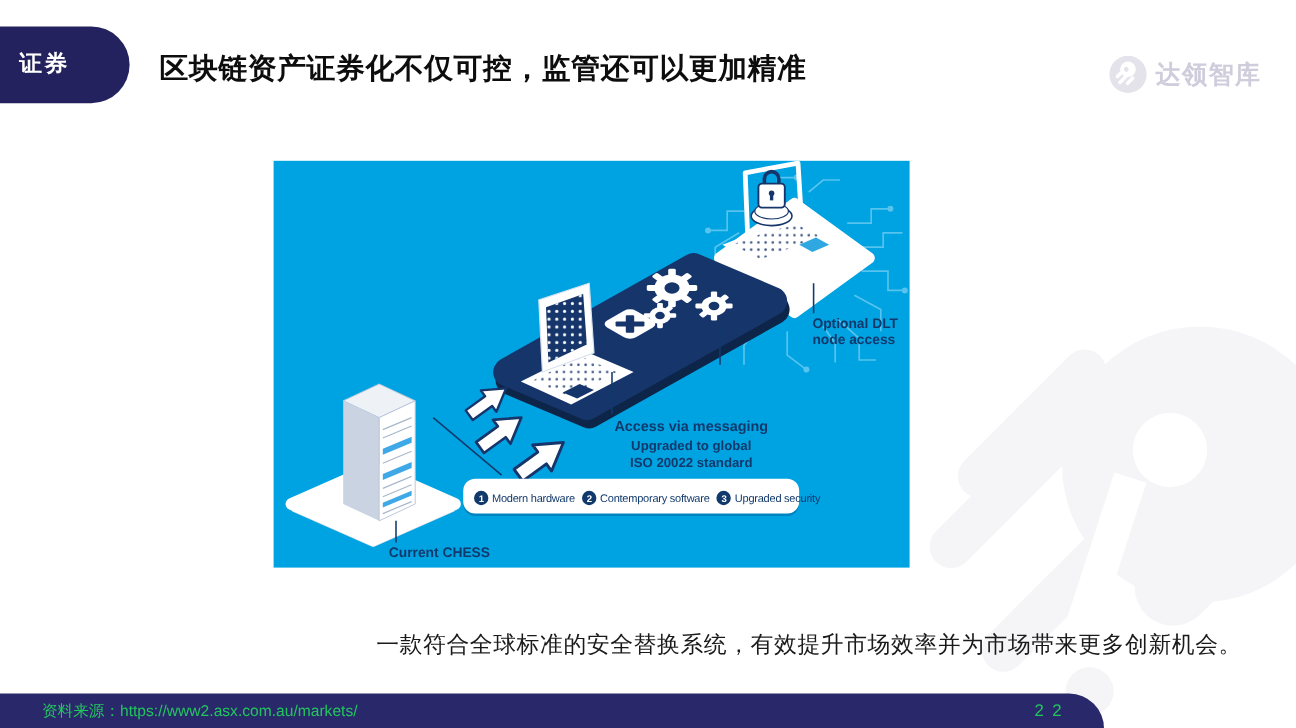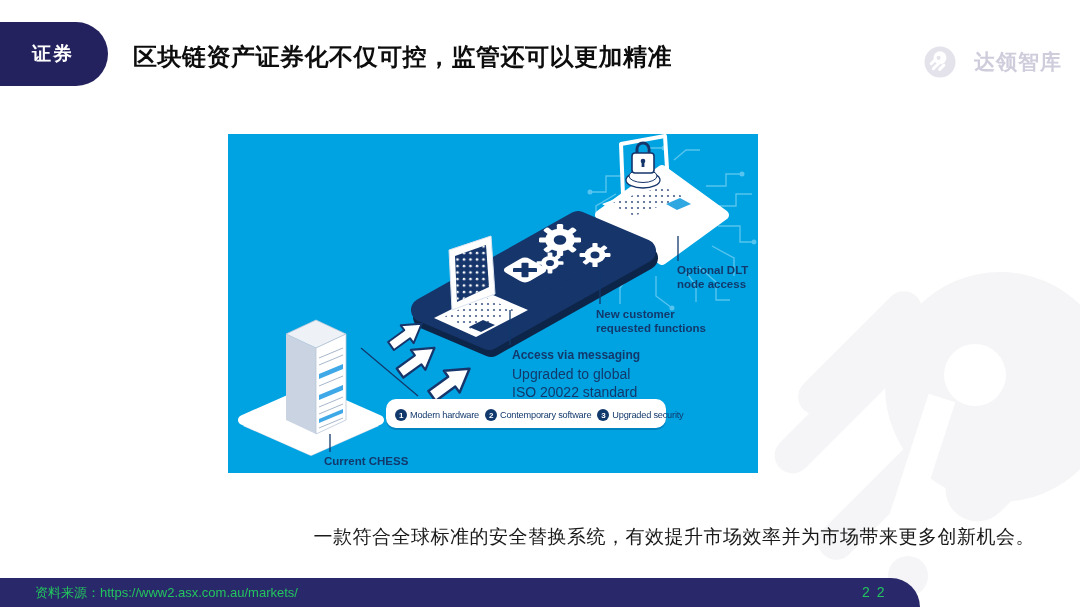--- a/index.html
+++ b/index.html
@@ -15,37 +15,37 @@
   .wm-slit{left:928px;top:398px;width:28px;height:158px;background:#ffffff !important;transform:rotate(18deg);transform-origin:top center;}
   .wm-s1{left:780px;top:335px;width:160px;height:36px;border-radius:18px;transform:rotate(-45deg);}
   .wm-s2{left:755px;top:390px;width:170px;height:36px;border-radius:18px;transform:rotate(-45deg);}
   .wm-s3{left:800px;top:480px;width:160px;height:36px;border-radius:18px;transform:rotate(-45deg);}
   .wm-s4{left:930px;top:420px;width:170px;height:64px;border-radius:32px;transform:rotate(-45deg);}
   .wm-dot{left:888px;top:556px;width:40px;height:40px;border-radius:50%;}
   
   .badge{
     position:absolute;left:0;top:22px;width:108px;height:64px;z-index:2;
     background:#23225E;border-radius:0 32px 32px 0;color:#ffffff;
-    font-size:19px;font-weight:bold;line-height:64px;padding-left:32px;
+    font-size:19px;font-weight:bold;line-height:64px;padding-left:16px;
     letter-spacing:2px;box-sizing:border-box;
   }
   .title{
     position:absolute;left:133px;top:41px;z-index:2;
     font-size:24px;font-weight:bold;color:#0d0d0d;letter-spacing:0.5px;white-space:nowrap;
   }
-  .logo{position:absolute;left:924px;top:46px;z-index:2;display:flex;align-items:center;gap:18px;}
+  .logo{position:absolute;left:924px;top:46px;z-index:2;display:flex;align-items:center;gap:7px;}
   .logo-text{font-size:21px;font-weight:bold;color:#cfccdc;letter-spacing:1px;}
   
   .diagram{
     position:absolute;left:228px;top:134px;width:530px;height:339px;z-index:1;
     background:#00A3E2;overflow:hidden;
   }
   .diagram svg.art{position:absolute;left:0;top:0;}
   .dlabel{position:absolute;color:#12396C;font-weight:bold;font-size:11.5px;line-height:1.25;white-space:nowrap;}
-  .dlabel .sub{font-weight:normal;font-size:14px;line-height:1.3;margin-top:2px;}
+  .dlabel .sub{font-weight:bold;font-size:11px;line-height:1.3;margin-top:2px;text-align:center;}
   .lbl-chess{left:96px;top:320px;}
   .lbl-access{left:284px;top:214px;font-size:12px;}
   .lbl-newcust{left:368px;top:173px;}
   .lbl-dlt{left:449px;top:129px;}
   .enh-box{
     position:absolute;left:158px;top:265px;width:280px;box-sizing:border-box;
     background:#ffffff;border-radius:10px;padding:6px 9px 7px;
     box-shadow:0 2px 0 rgba(0,40,90,0.25);
   }
   .enh-title{color:#12396C;font-weight:bold;font-size:10px;letter-spacing:-0.2px;white-space:nowrap;}
@@ -256,24 +256,20 @@
   <div class="dlabel lbl-chess">Current CHESS</div>
 
   <div class="dlabel lbl-access">
     <div>Access via messaging</div>
     <div class="sub">
       <div>Upgraded to global</div>
       <div>ISO 20022 standard</div>
     </div>
   </div>
 
-  <div class="dlabel lbl-newcust">
-    <div>New customer</div>
-    <div>requested functions</div>
-  </div>
 
   <div class="dlabel lbl-dlt">
     <div>Optional DLT</div>
     <div>node access</div>
   </div>
 
   <div class="enh-box">
     <div class="enh-items">
       <span class="enh-item">
         <span class="bullet-num">1</span>

